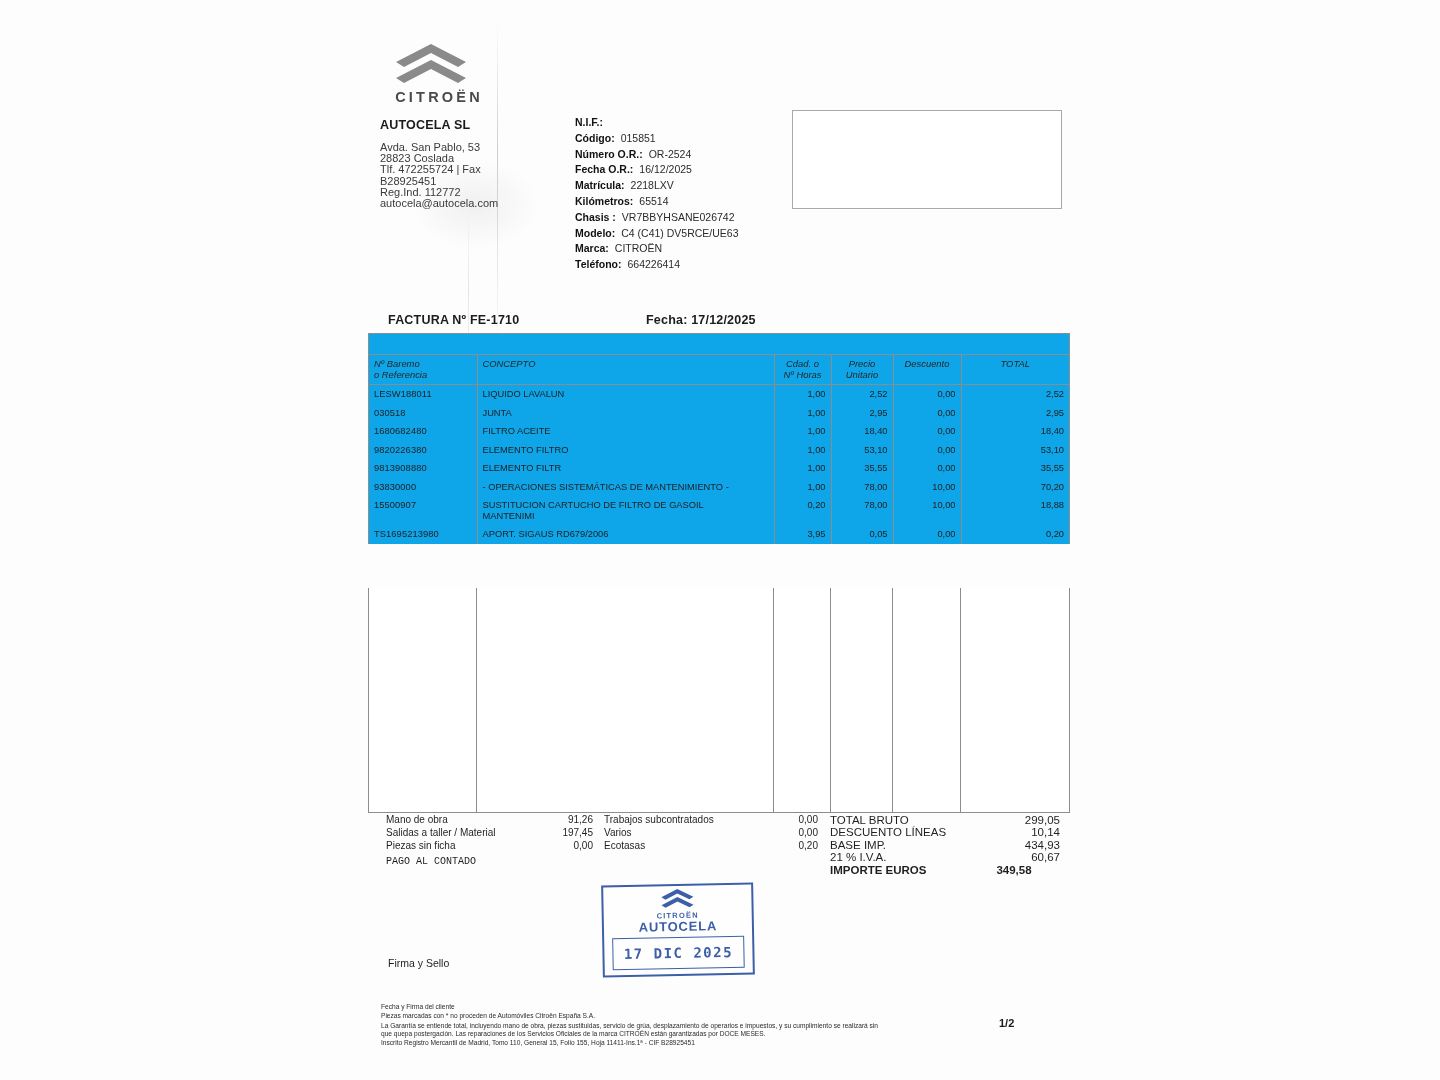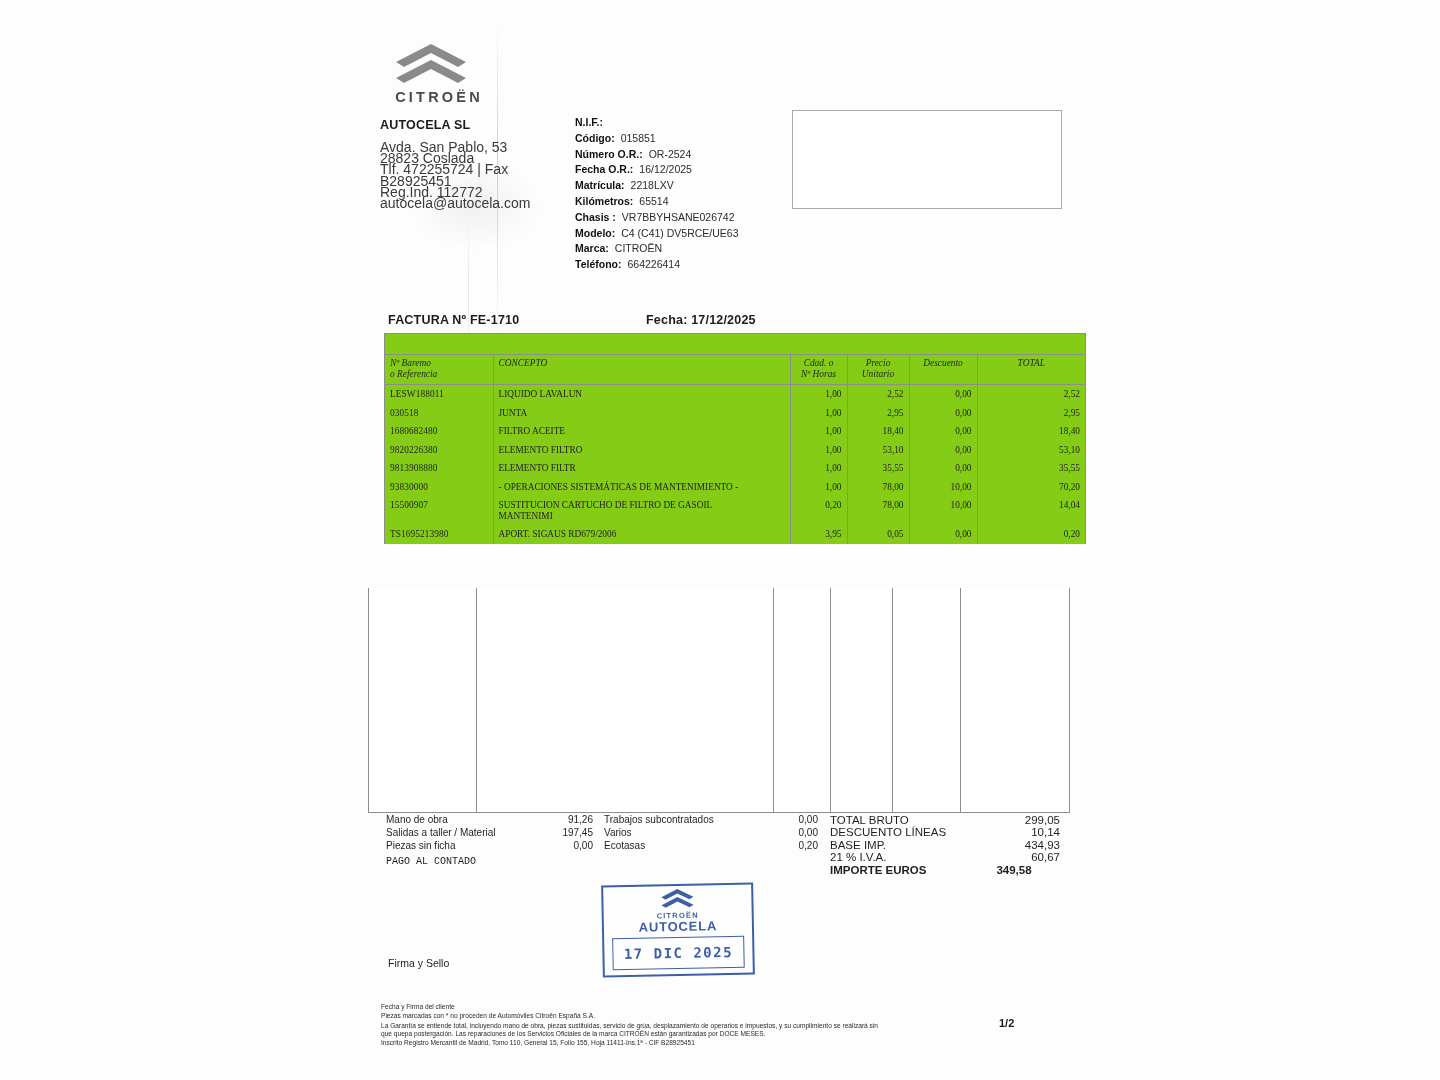--- a/index.html
+++ b/index.html
@@ -60,21 +60,21 @@
     width: 200px;
   }
   .company-name {
     font-size: 12.5px;
     font-weight: 700;
     color: #1a1a1a;
     letter-spacing: .2px;
   }
   .company-lines {
     margin-top: 10px;
-    font-size: 14px;
+    font-size: 11px;
     line-height: 11.2px;
     color: #3a3a3a;
   }
 
   
   .vehicle {
     position: absolute;
     left: 575px;
     top: 116px;
     font-size: 10.5px;
@@ -120,27 +120,26 @@
     left: 646px;
     top: 313px;
     font-size: 12.5px;
     font-weight: 700;
     letter-spacing: .2px;
   }
 
   
   .tbl {
     position: absolute;
-    left: 384px;
+    left: 368px;
     top: 333px;
     width: 700px;
     border: 1px solid #8d8d8d;
     border-bottom: none;
-    background: #84cc16;
-    font-family: Liberation Serif, serif;
+    background: #0ea5e9;
   }
   .tbl-topband {
     height: 20px;
     border-bottom: 1px solid #8d8d8d;
   }
   table.items {
     width: 100%;
     border-collapse: collapse;
     table-layout: fixed;
     font-size: 9.3px;
@@ -459,21 +458,21 @@
             <td class="c-num">78,00</td>
             <td class="c-num">10,00</td>
             <td class="c-tot">70,20</td>
           </tr>
           <tr>
             <td class="c-ref">15500907</td>
             <td class="c-con">SUSTITUCION CARTUCHO DE FILTRO DE GASOIL<br>MANTENIMI</td>
             <td class="c-num">0,20</td>
             <td class="c-num">78,00</td>
             <td class="c-num">10,00</td>
-            <td class="c-tot">14,04</td>
+            <td class="c-tot">18,88</td>
           </tr>
           <tr>
             <td class="c-ref">TS1695213980</td>
             <td class="c-con">APORT. SIGAUS RD679/2006</td>
             <td class="c-num">3,95</td>
             <td class="c-num">0,05</td>
             <td class="c-num">0,00</td>
             <td class="c-tot">0,20</td>
           </tr>
         </tbody>

